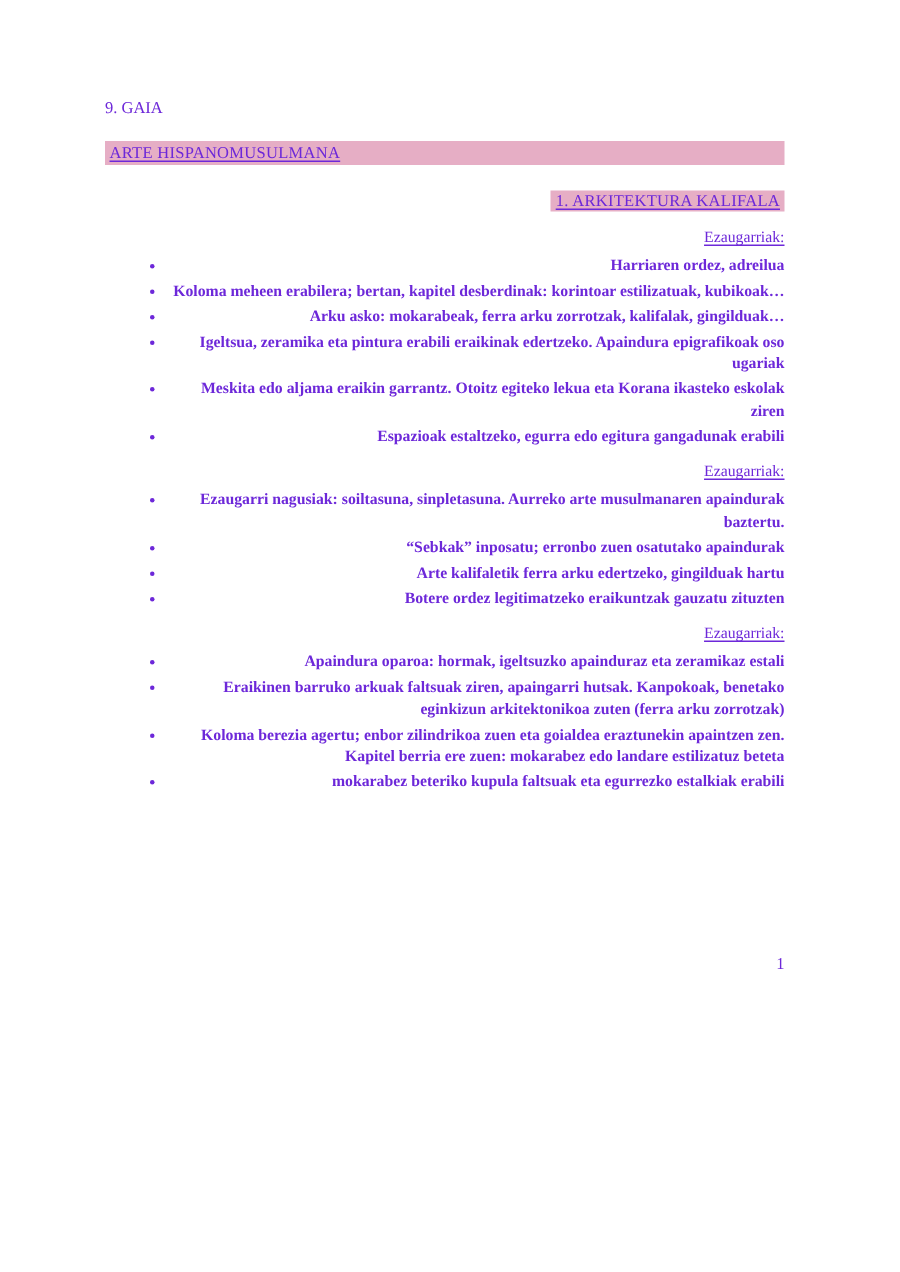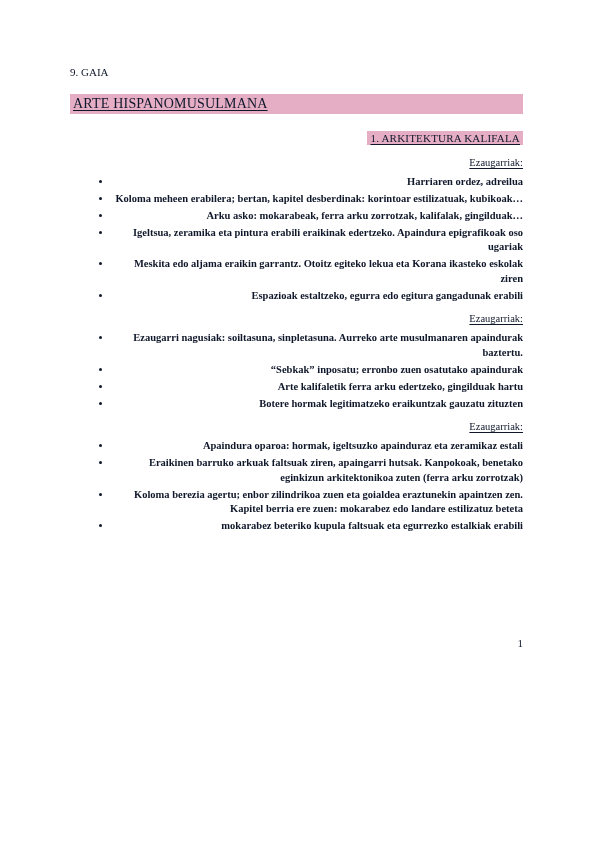--- a/index.html
+++ b/index.html
@@ -6,37 +6,37 @@
     margin: 0;
     padding: 0;
     background: #ffffff;
   }
   .page {
     position: relative;
     width: 600px;
     height: 689px;
     background: #ffffff;
     font-family: "Liberation Serif", serif;
-    color: #0f172a;
+    color: #6d28d9;
     box-sizing: border-box;
     padding: 66px 77px 0 70px;
   }
   .doc-title {
     font-size: 11px;
     margin-bottom: 16px;
   }
   .u {
     text-decoration: underline;
     text-underline-offset: 2px;
   }
   .main-heading-bar {
     width: 100%;
     padding: 2px 3px;
     box-sizing: border-box;
-    font-size: 14px;
+    font-size: 11px;
     margin-bottom: 18px;
     letter-spacing: 0.2px;
   }
   .section {
     margin-bottom: 6px;
     text-align: right;
   }
   .section-heading {
     font-size: 11px;
     margin-bottom: 13px;
@@ -104,21 +104,21 @@
       <li>Espazioak estaltzeko, egurra edo egitura gangadunak erabili</li>
     </ul>
   </div>
 
   <div class="section">
     <div class="subheading u">Ezaugarriak:</div>
     <ul class="bullets">
       <li>Ezaugarri nagusiak: soiltasuna, sinpletasuna. Aurreko arte musulmanaren apaindurak baztertu.</li>
       <li>“Sebkak” inposatu; erronbo zuen osatutako apaindurak</li>
       <li>Arte kalifaletik ferra arku edertzeko, gingilduak hartu</li>
-      <li>Botere hormak legitimatzeko eraikuntzak gauzatu zituzten</li>
+      <li>Botere ordez legitimatzeko eraikuntzak gauzatu zituzten</li>
     </ul>
   </div>
 
   <div class="section">
     <div class="subheading u">Ezaugarriak:</div>
     <ul class="bullets">
       <li>Apaindura oparoa: hormak, igeltsuzko apainduraz eta zeramikaz estali</li>
       <li>Eraikinen barruko arkuak faltsuak ziren, apaingarri hutsak. Kanpokoak, benetako eginkizun arkitektonikoa zuten (ferra arku zorrotzak)</li>
       <li>Koloma berezia agertu; enbor zilindrikoa zuen eta goialdea eraztunekin apaintzen zen. Kapitel berria ere zuen: mokarabez edo landare estilizatuz beteta</li>
       <li>mokarabez beteriko kupula faltsuak eta egurrezko estalkiak erabili</li>

